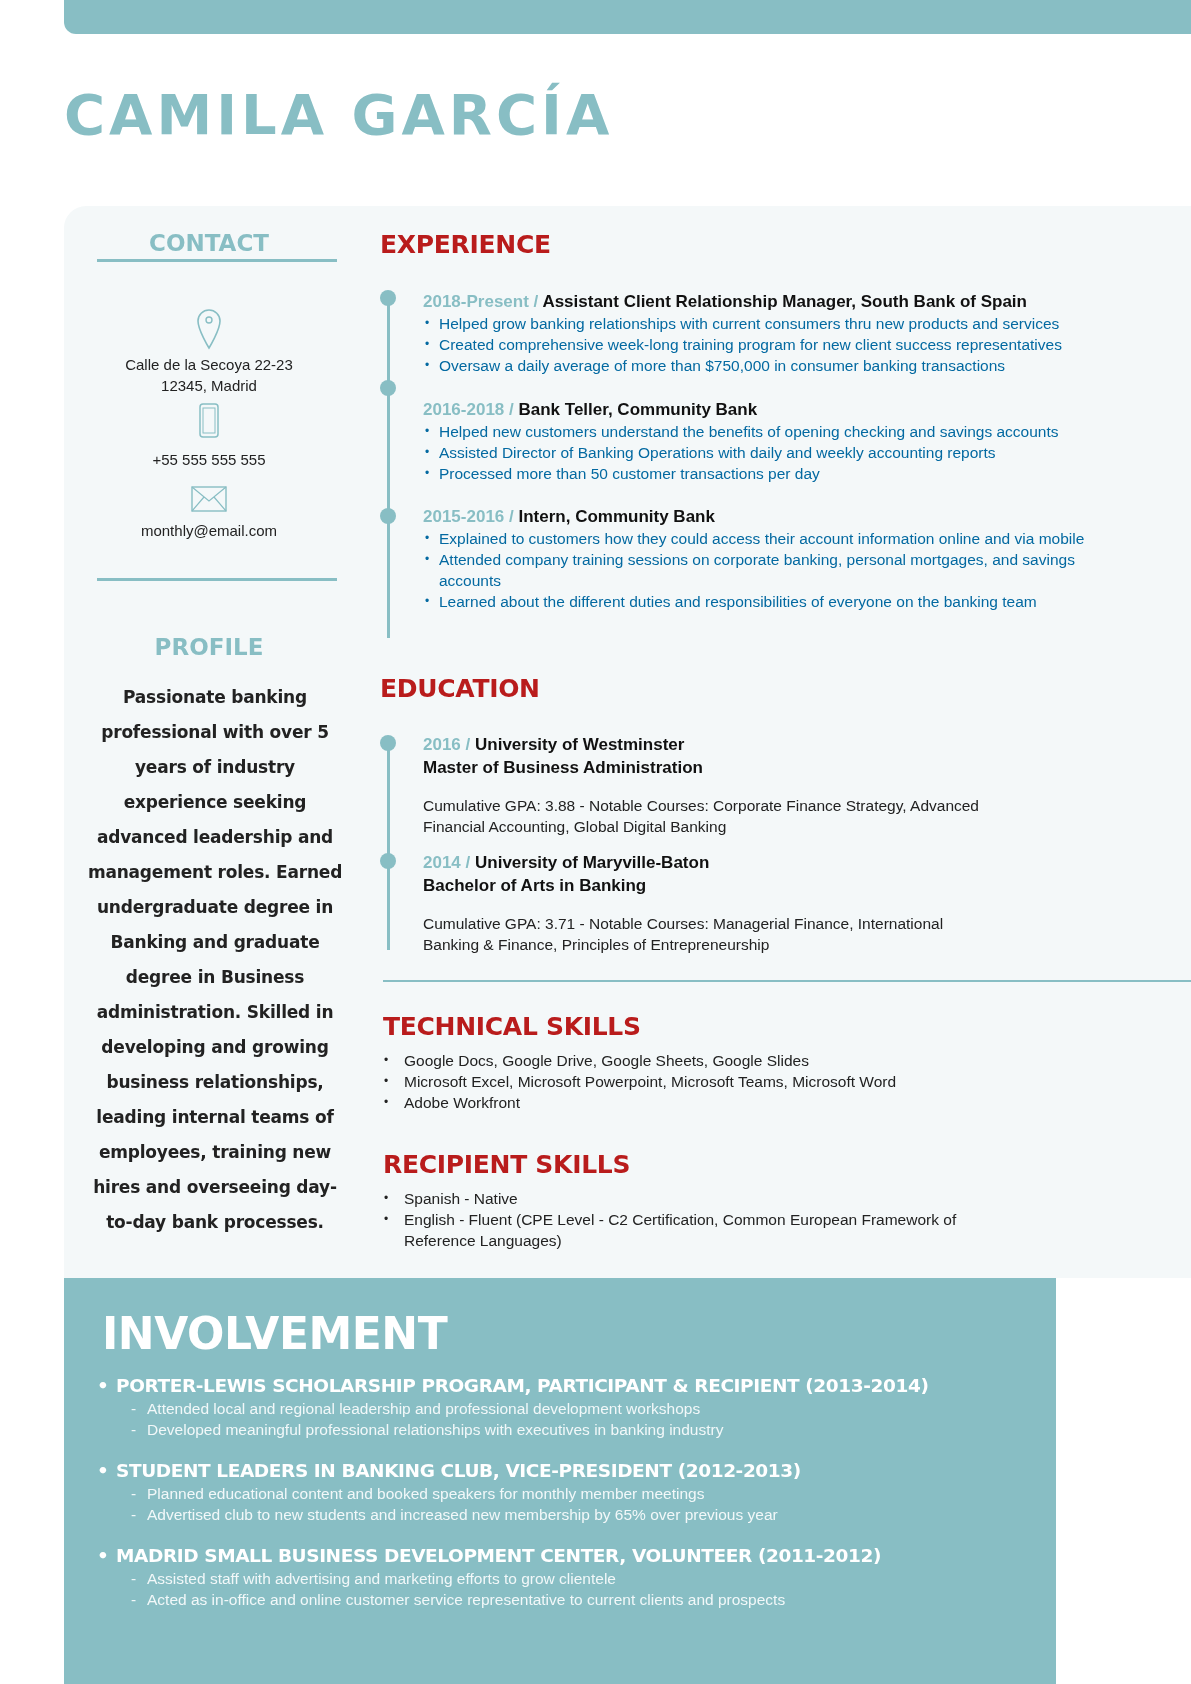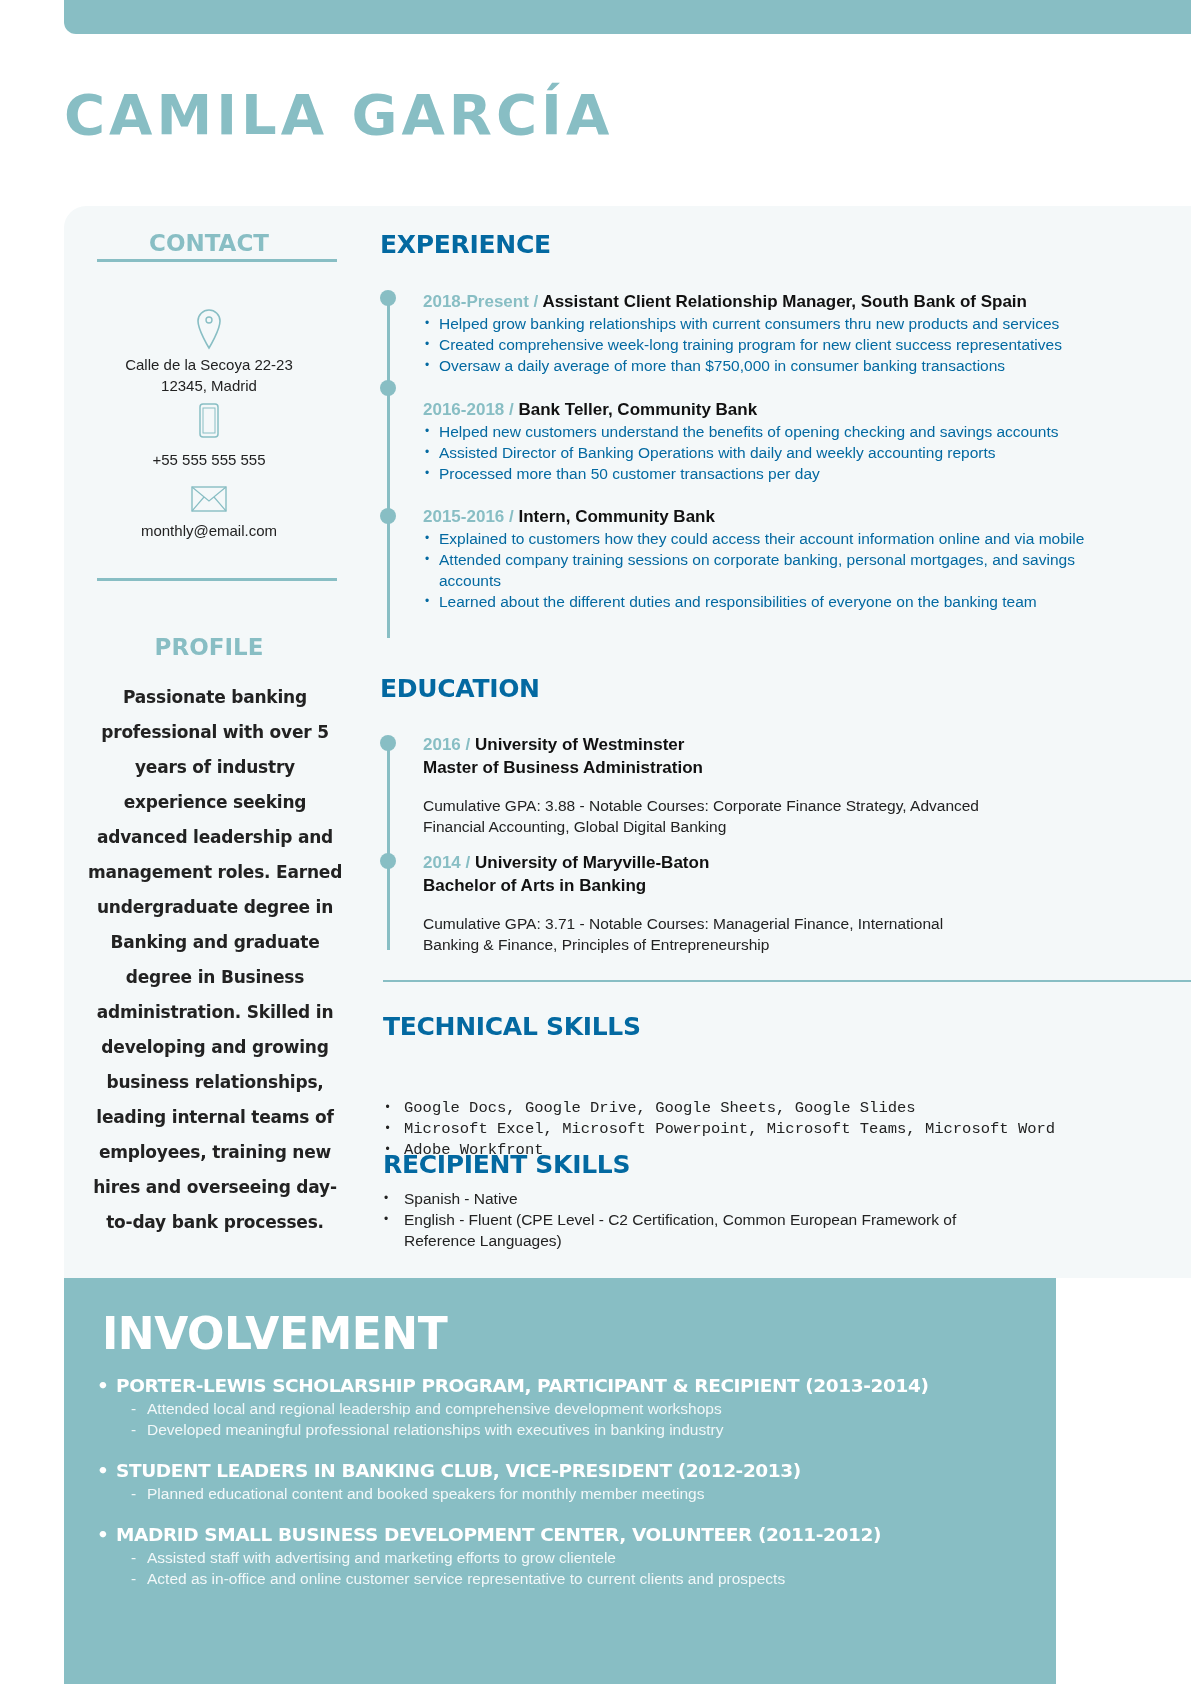--- a/index.html
+++ b/index.html
@@ -39,21 +39,21 @@
   .profile-text {
     position: absolute; top: 474px; left: 22px; width: 258px;
     text-align: center; font-weight: bold; font-size: 17px;
     line-height: 35px; color: #222; font-family: "DejaVu Sans", sans-serif;
     letter-spacing: -0.2px;
   }
 
   
   .right-col { position: absolute; left: 380px; top: 206px; width: 800px; }
   .sec-heading {
-    color: #0369a1; font-weight: bold; font-size: 25px;
+    color: #b91c1c; font-weight: bold; font-size: 25px;
     font-family: "DejaVu Sans", sans-serif; letter-spacing: -0.3px;
   }
   .timeline {
     position: absolute; width: 3px; background: #88bec4;
   }
   .dot {
     position: absolute; width: 16px; height: 16px; border-radius: 50%;
     background: #88bec4;
   }
   .entry { position: absolute; left: 43px; width: 760px; }
@@ -185,49 +185,50 @@
     <div class="edu-desc">Cumulative GPA: 3.88 - Notable Courses: Corporate Finance Strategy, Advanced Financial Accounting, Global Digital Banking</div>
   </div>
 
   <div class="entry" style="top:646px;width:580px;">
     <div class="entry-title"><span class="entry-date">2014 / </span><span class="entry-role">University of Maryville-Baton</span></div>
     <div class="edu-sub">Bachelor of Arts in Banking</div>
     <div class="edu-desc">Cumulative GPA: 3.71 - Notable Courses: Managerial Finance, International Banking &amp; Finance, Principles of Entrepreneurship</div>
   </div>
 
   <h2 class="sec-heading" style="position:absolute;top:806px;left:3px;">TECHNICAL SKILLS</h2>
-  <ul class="skill-list" style="position:absolute;top:892px;left:3px;width:700px;font-family:Liberation Mono, monospace;">
+  <ul class="skill-list" style="position:absolute;top:844px;left:3px;width:700px;">
     <li>Google Docs, Google Drive, Google Sheets, Google Slides</li>
     <li>Microsoft Excel, Microsoft Powerpoint, Microsoft Teams, Microsoft Word</li>
     <li>Adobe Workfront</li>
   </ul>
 
   <h2 class="sec-heading" style="position:absolute;top:944px;left:3px;">RECIPIENT SKILLS</h2>
   <ul class="skill-list" style="position:absolute;top:982px;left:3px;width:630px;">
     <li>Spanish - Native</li>
     <li>English - Fluent (CPE Level - C2 Certification, Common European Framework of Reference Languages)</li>
   </ul>
 </section>
 
 <div class="divider"></div>
 
 <section class="involvement">
   <h2 class="inv-heading">INVOLVEMENT</h2>
   <ul class="inv-list">
     <li class="inv-item">
       <div class="inv-title">PORTER-LEWIS SCHOLARSHIP PROGRAM, PARTICIPANT &amp; RECIPIENT (2013-2014)</div>
       <ul class="inv-sub">
-        <li>Attended local and regional leadership and comprehensive development workshops</li>
+        <li>Attended local and regional leadership and professional development workshops</li>
         <li>Developed meaningful professional relationships with executives in banking industry</li>
       </ul>
     </li>
     <li class="inv-item">
       <div class="inv-title">STUDENT LEADERS IN BANKING CLUB, VICE-PRESIDENT (2012-2013)</div>
       <ul class="inv-sub">
         <li>Planned educational content and booked speakers for monthly member meetings</li>
+        <li>Advertised club to new students and increased new membership by 65% over previous year</li>
       </ul>
     </li>
     <li class="inv-item">
       <div class="inv-title">MADRID SMALL BUSINESS DEVELOPMENT CENTER, VOLUNTEER (2011-2012)</div>
       <ul class="inv-sub">
         <li>Assisted staff with advertising and marketing efforts to grow clientele</li>
         <li>Acted as in-office and online customer service representative to current clients and prospects</li>
       </ul>
     </li>
   </ul>

